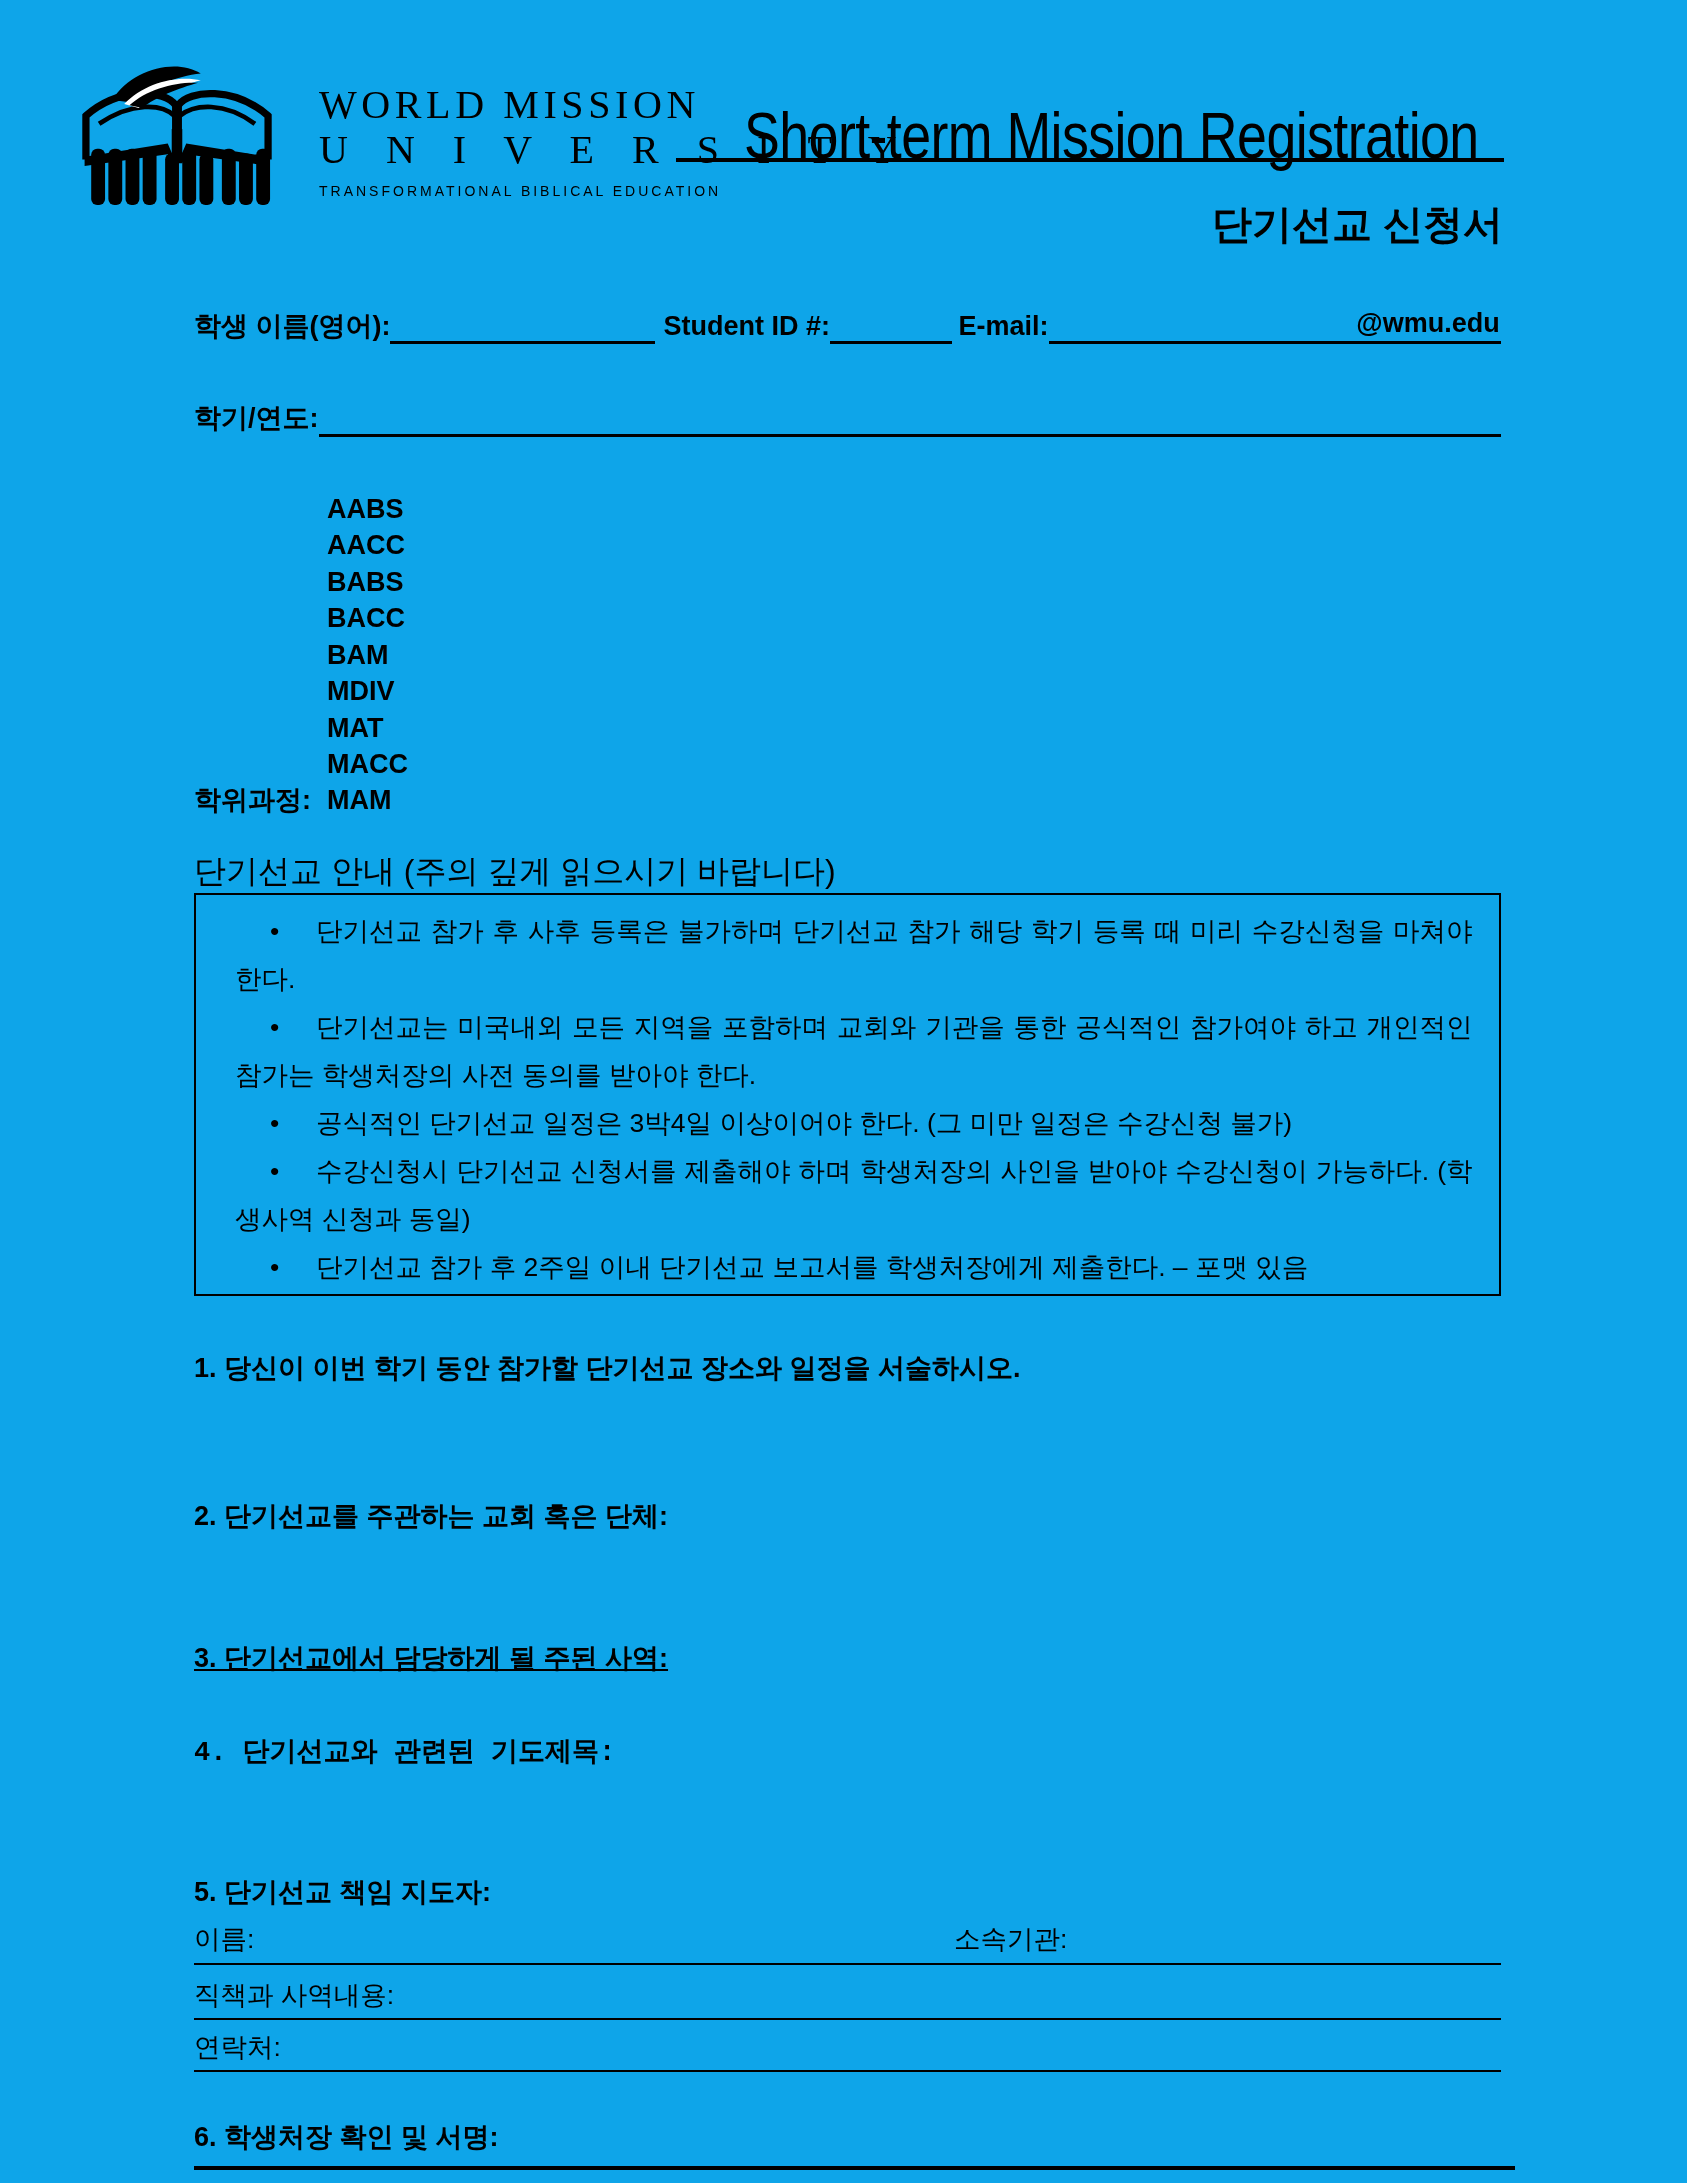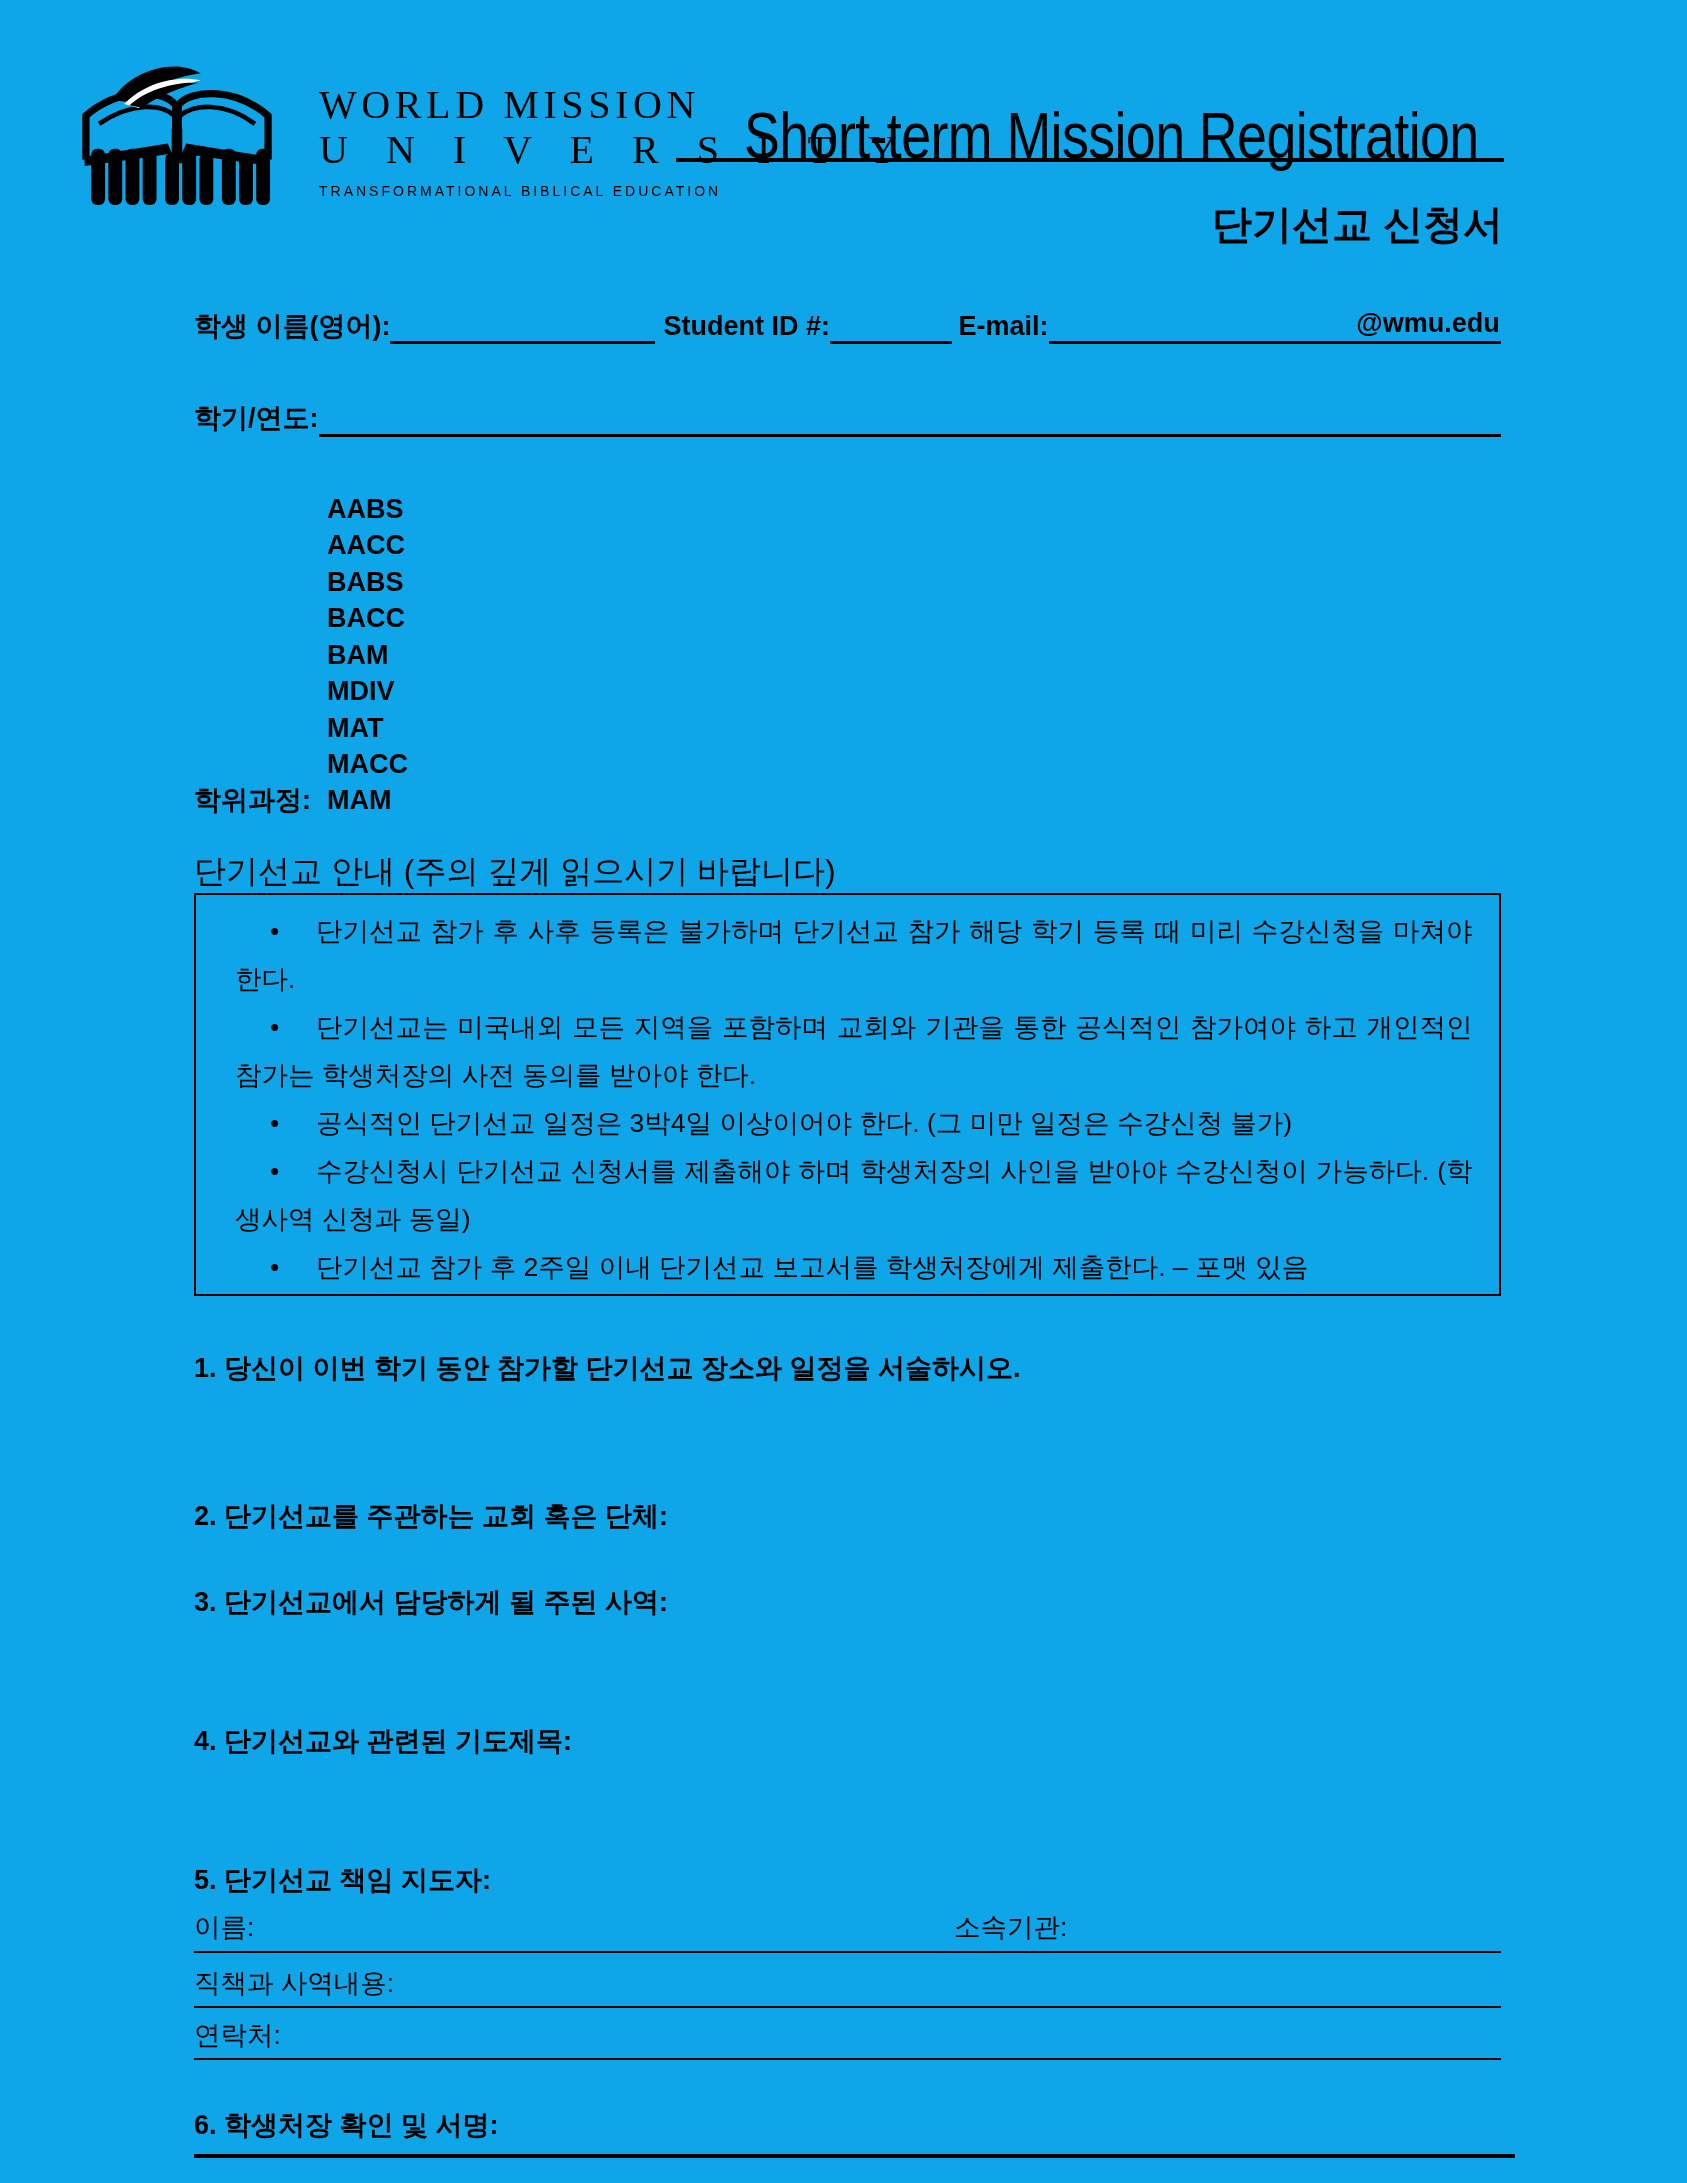--- a/index.html
+++ b/index.html
@@ -48,22 +48,22 @@
   .notice-heading { margin-top: 37px; text-align: left; font-size: 32px; font-weight: normal; line-height: 30px; }
 
   .notice-box { margin-top: 7.3px; border: 2.6px solid #000; padding: 12px 26.5px 2.6px 39px; }
   .notice-box ul { list-style: none; }
   .notice-box li { font-size: 26.5px; line-height: 48px; text-align: justify; }
   .notice-box li::before { content: "\2022"; display: inline-block; width: 46px; margin-left: 35px; font-size: 26.5px; }
 
   .question { font-size: 27px; font-weight: bold; line-height: 38px; }
   .q1 { margin-top: 53px; }
   .q2 { margin-top: 110px; }
-  .q3 { margin-top: 48px; }
-  .q4 { margin-top: 101px; }
+  .q3 { margin-top: 104px; text-decoration: underline; }
+  .q4 { margin-top: 57px; font-family: Liberation Mono, monospace; }
   .q5 { margin-top: 101px; }
 
   .leader-table { margin-top: 4.6px; font-size: 26.5px; font-weight: normal; }
   .leader-row { border-bottom: 2.6px solid #000; display: flex; }
   .leader-row.r1 { padding-top: 5.3px; padding-bottom: 6px; }
   .leader-row.r2 { padding-top: 12px; padding-bottom: 5.3px; }
   .leader-row.r3 { padding-top: 9.3px; padding-bottom: 5.3px; }
   .leader-name-cell { width: 760px; }
 
   .q6 { margin-top: 46px; }

